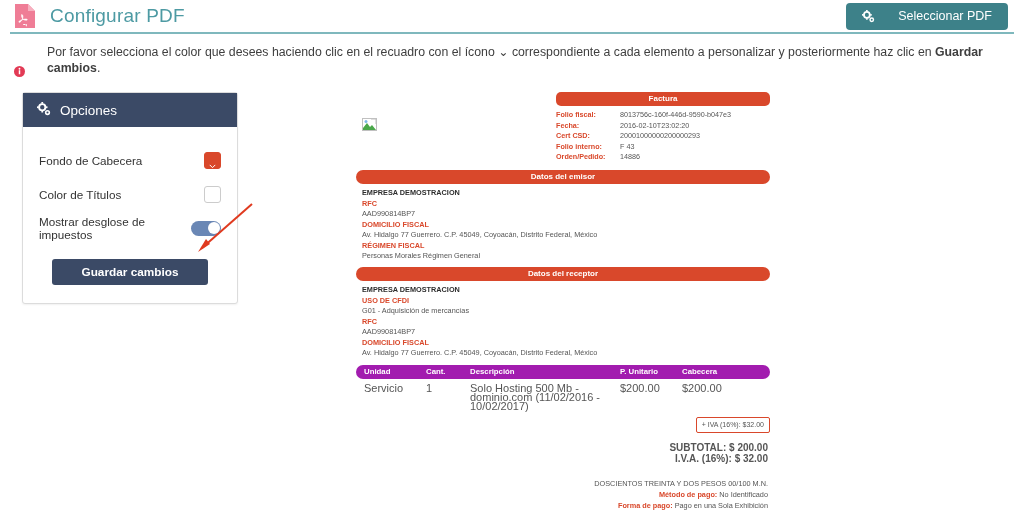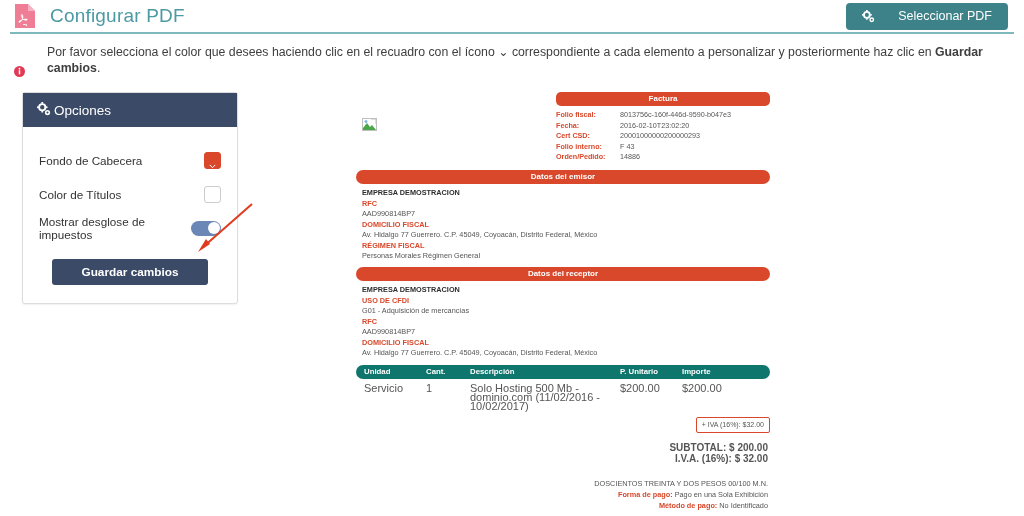--- a/index.html
+++ b/index.html
@@ -74,21 +74,21 @@
     border: 1px solid #dcdcdc;
     border-radius: 3px;
     box-shadow: 0 1px 2px rgba(0,0,0,.06);
   }
   .options-card-header {
     background: #3b4a66;
     color: #ffffff;
     height: 34px;
     display: flex;
     align-items: center;
-    gap: 3px;
+    gap: 9px;
     padding: 0 14px;
     font-size: 13.5px;
   }
   .options-card-body { padding: 16px 16px 18px 16px; }
   .option-row {
     display: flex;
     align-items: center;
     justify-content: space-between;
     height: 34px;
     font-size: 11.7px;
@@ -178,21 +178,21 @@
     font-weight: 700;
     margin-top: 6px;
   }
   .party-block { padding: 4px 2px 0 6px; }
   .party-block .name { font-weight: 700; color: #2d2d2d; font-size: 7.3px; }
   .party-block .lbl { color: #d9482b; font-weight: 700; font-size: 7.3px; margin-top: 1px; }
   .party-block .val { color: #555555; font-size: 7.3px; margin-top: 0px; }
 
   .items-table { width: 100%; border-collapse: separate; border-spacing: 0; margin-top: 7px; }
   .items-table thead th {
-    background: #0f766e;
+    background: #a21caf;
     color: #ffffff;
     font-size: 7.8px;
     font-weight: 700;
     text-align: left;
     height: 14px;
     padding: 0 0 0 8px;
   }
   .items-table thead th:first-child { border-radius: 9px 0 0 9px; }
   .items-table thead th:last-child { border-radius: 0 9px 9px 0; }
   .items-table tbody td {
@@ -387,21 +387,21 @@
         <div class="val">Av. Hidalgo 77 Guerrero. C.P. 45049, Coyoacán, Distrito Federal, México</div>
       </div>
 
       <table class="items-table">
         <thead>
           <tr>
             <th class="col-unidad">Unidad</th>
             <th class="col-cant">Cant.</th>
             <th class="col-desc">Descripción</th>
             <th class="col-pu">P. Unitario</th>
-            <th class="col-imp">Importe</th>
+            <th class="col-imp">Cabecera</th>
           </tr>
         </thead>
         <tbody>
           <tr>
             <td>Servicio</td>
             <td>1</td>
             <td>Solo Hosting 500 Mb - dominio.com (11/02/2016 - 10/02/2017)</td>
             <td>$200.00</td>
             <td>$200.00</td>
           </tr>
@@ -413,22 +413,22 @@
       </div>
 
       <div class="totals">
         <div>SUBTOTAL: $ 200.00</div>
         <div>I.V.A. (16%): $ 32.00</div>
       </div>
 
       <div class="payment">
         <div class="words">DOSCIENTOS TREINTA Y DOS PESOS 00/100 M.N.</div>
         <div class="prow">
+          <span class="pkey">Método de pago:</span><span> No Identificado</span>
+        </div>
+        <div class="prow">
           <span class="pkey">Forma de pago:</span><span> Pago en una Sola Exhibición</span>
-        </div>
-        <div class="prow">
-          <span class="pkey">Método de pago:</span><span> No Identificado</span>
         </div>
       </div>
 
     </div>
   </div>
 </div>
 
 </body></html>

